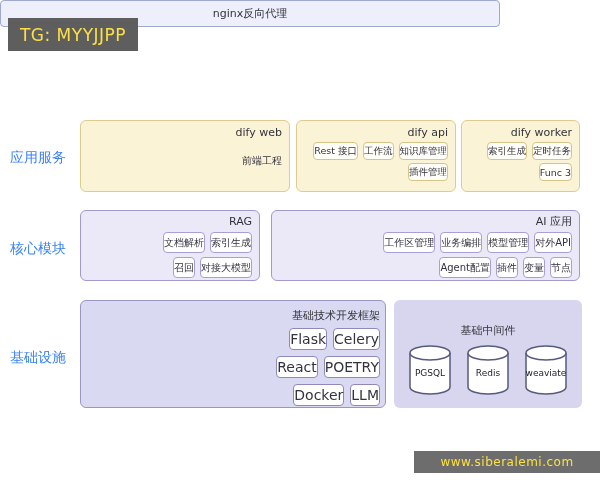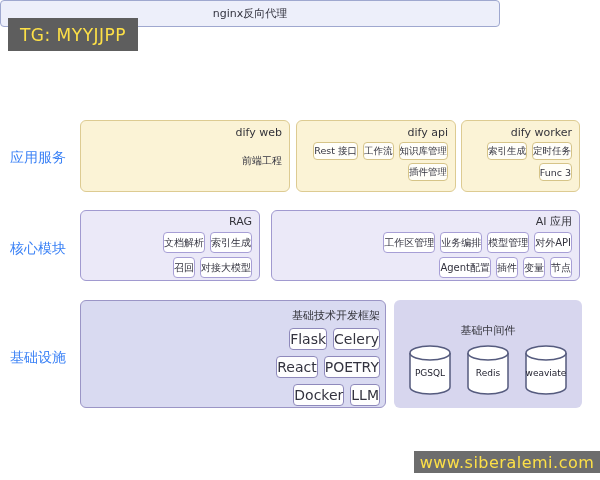--- a/index.html
+++ b/index.html
@@ -3,21 +3,21 @@
 <meta charset="utf-8">
 <style>
   * { margin:0; padding:0; box-sizing:border-box; }
   html,body { background:#ffffff; }
   body { font-family:"DejaVu Sans","Liberation Sans",sans-serif; color:#33333f; }
   .canvas { position:relative; width:600px; height:480px; background:#ffffff; overflow:hidden; }
 
   .badge { position:absolute; display:flex; align-items:center; justify-content:center;
            color:#fde047; font-size:17px; letter-spacing:0.5px;margin-top:11px; }
   .top-badge { left:8px; top:7px; width:130px; height:33px; background:#5e5e5e; }
-  .bottom-badge { left:414px; top:440px; width:186px; height:22px; background:#6d6d6d; font-size:16px; }
+  .bottom-badge { left:414px; top:440px; width:186px; height:22px; background:#6d6d6d; font-size:12px; }
 
   .row-label { position:absolute; left:8px; width:60px; text-align:center;
                font-size:14px; color:#3b82f6; }
 
   .obox { position:absolute; border-radius:6px; }
   .nginx-bar { left:80px; top:83px; width:500px; height:27px;
                background:#edeffa; border:1px solid #9fa8cf; border-radius:4px;
                display:flex; align-items:center; justify-content:center; font-size:11px; }
 
   .cream  { background:#fbf3d6; border:1px solid #ddcb92; }

